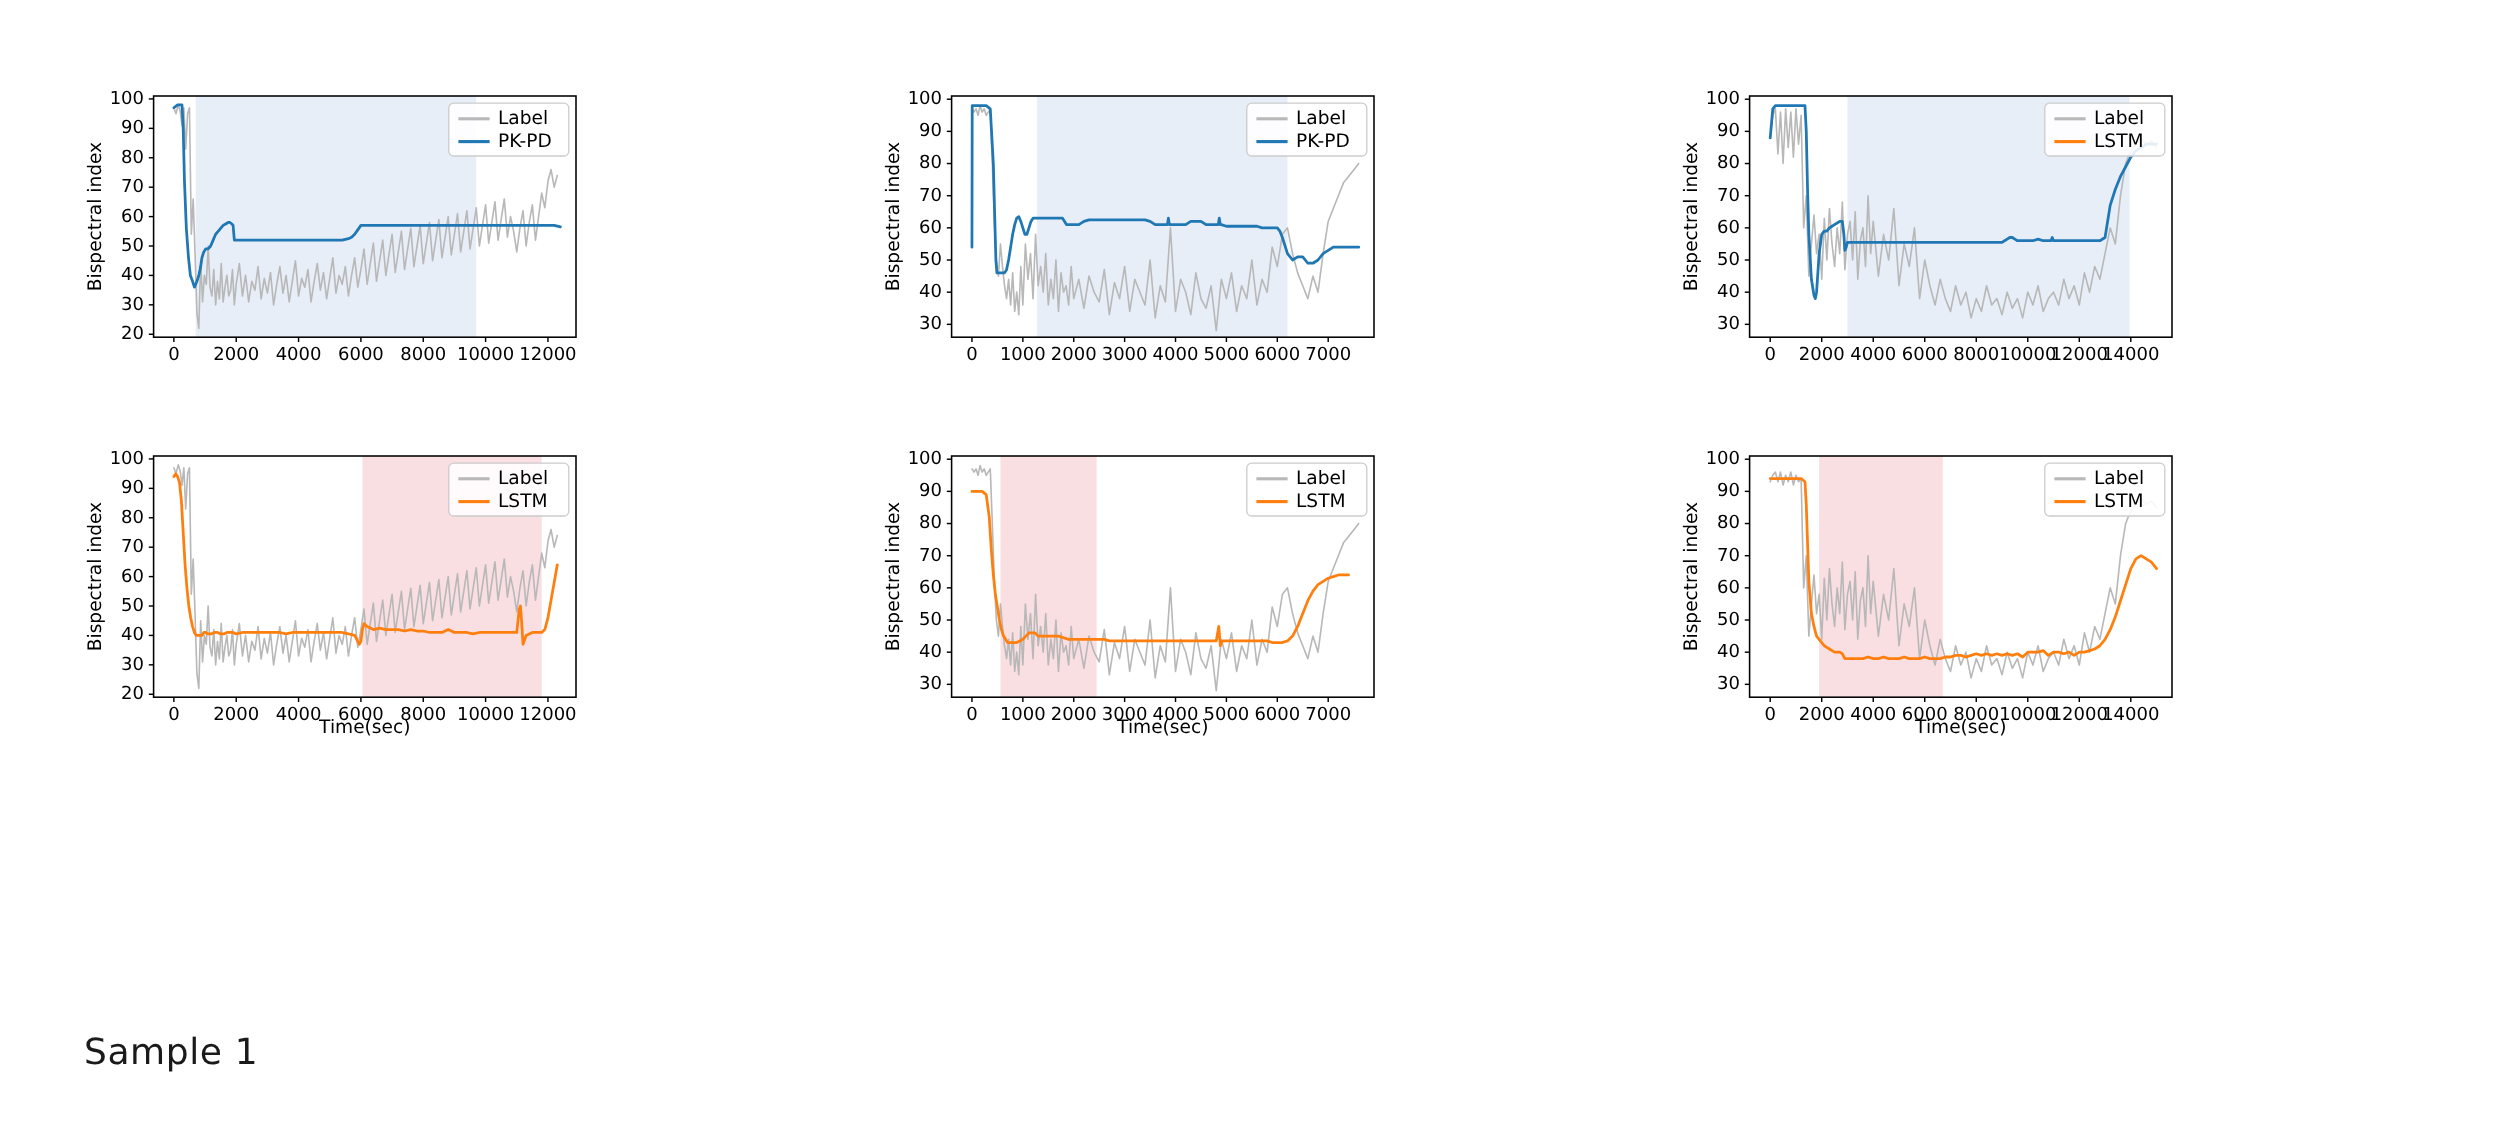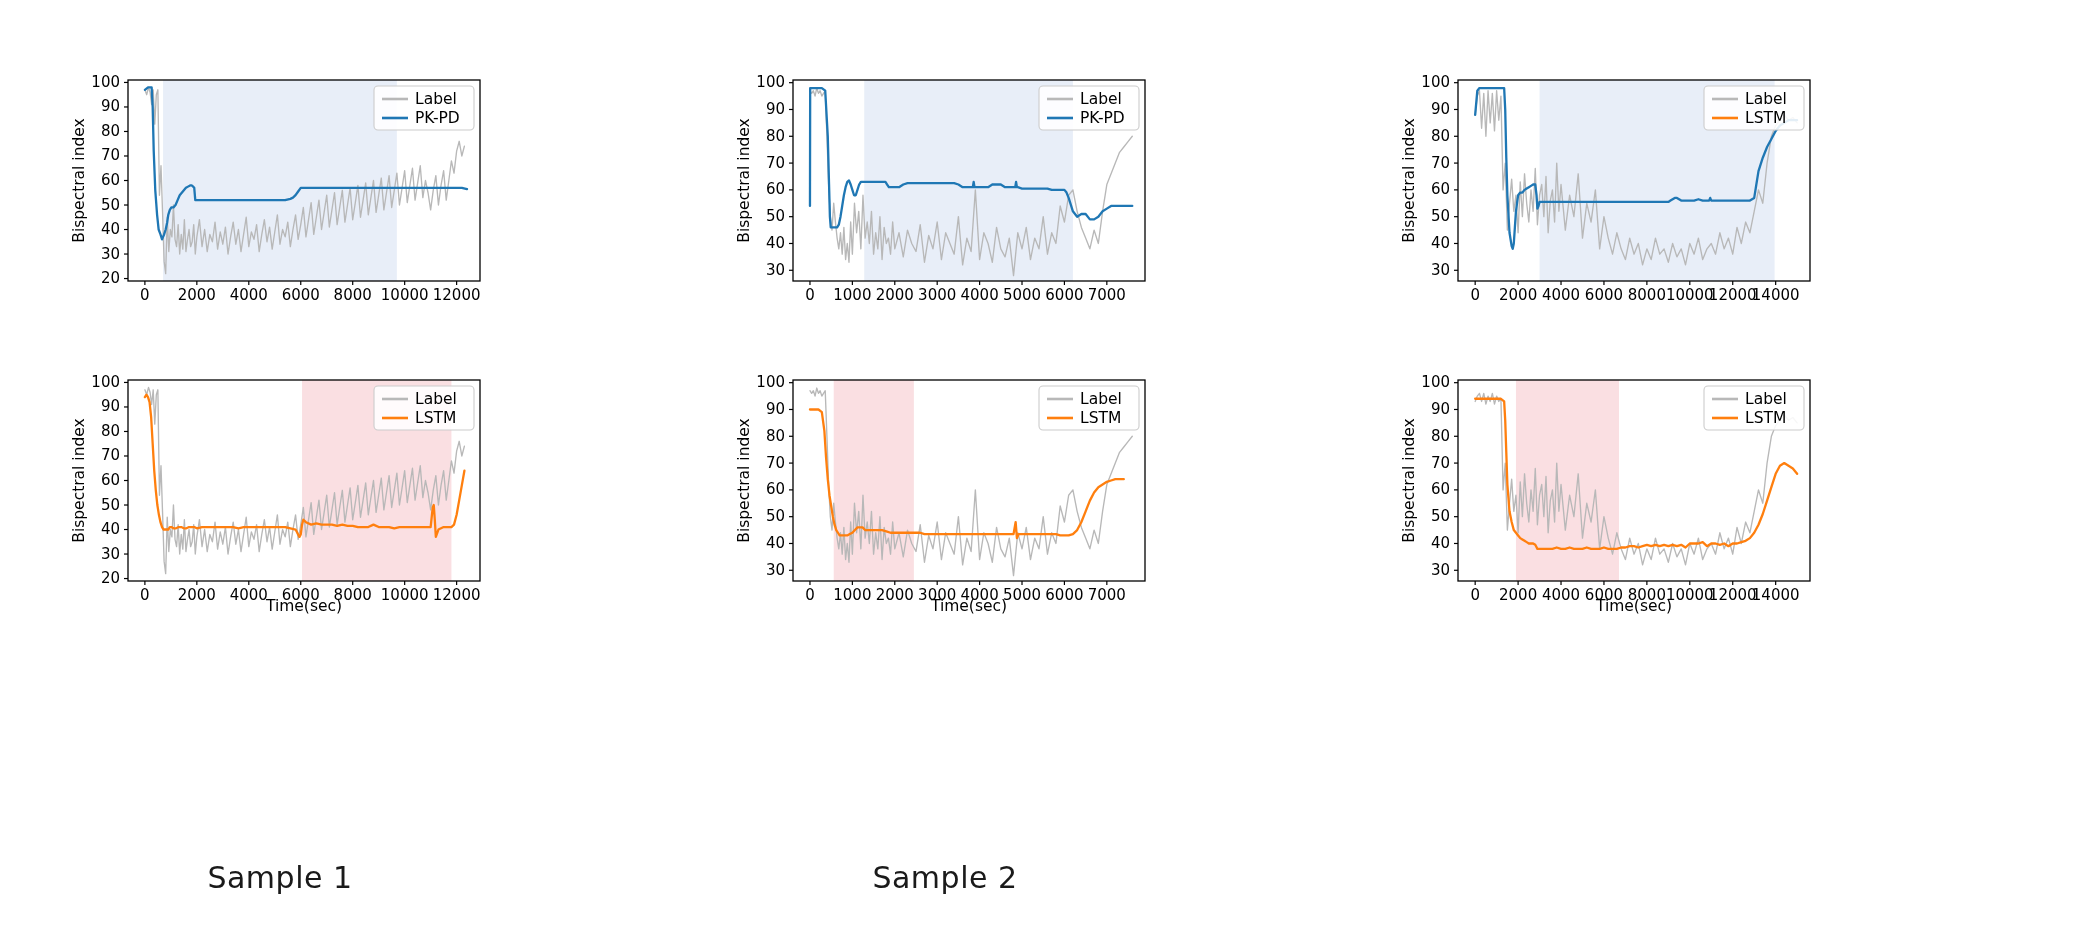--- a/index.html
+++ b/index.html
@@ -6,21 +6,20 @@
   body{
     width:2088px;height:948px;
     background:#ffffff;
     font-family:"DejaVu Sans","Liberation Sans",sans-serif;
     overflow:hidden;
   }
   #figure{position:relative;width:2088px;height:948px;}
 
   .col-caption{
     position:absolute;
-    text-align:center;
     font-size:30px;
     color:#1a1a1a;
     font-family:"DejaVu Sans","Liberation Sans",sans-serif;
     letter-spacing:0.5px;
     white-space:nowrap;
   }
 
   .panel{position:absolute;}
   .panel svg{display:block;}
   .tick-line{stroke:#000000;stroke-width:1.2;}
@@ -326,14 +325,13 @@
         <text x="14" y="110.5" class="axis-title" transform="rotate(-90 14 110.5)">Bispectral index</text>
         <text x="234" y="241" class="axis-title">Time(sec)</text>
         <rect x="304" y="16" width="100" height="44" rx="4" class="legend-box"></rect>
         <line x1="312" y1="29" x2="338" y2="29" class="legend-swatch-label" stroke="#b8b8b8"></line>
         <text x="345" y="29" class="legend-text">Label</text>
         <line x1="312" y1="48" x2="338" y2="48" class="legend-swatch-lstm" stroke="#ff7f0e"></line>
         <text x="345" y="48" class="legend-text">LSTM</text>
       </svg>
     </div>
     <div class="col-caption" style="left: 70px; top: 860px; width: 420px;">Sample 1</div>
-    <div class="col-caption" style="left: 735px; top: 860px; width: 420px;">Sample 2</div>
   </div>
 
 </body></html>

